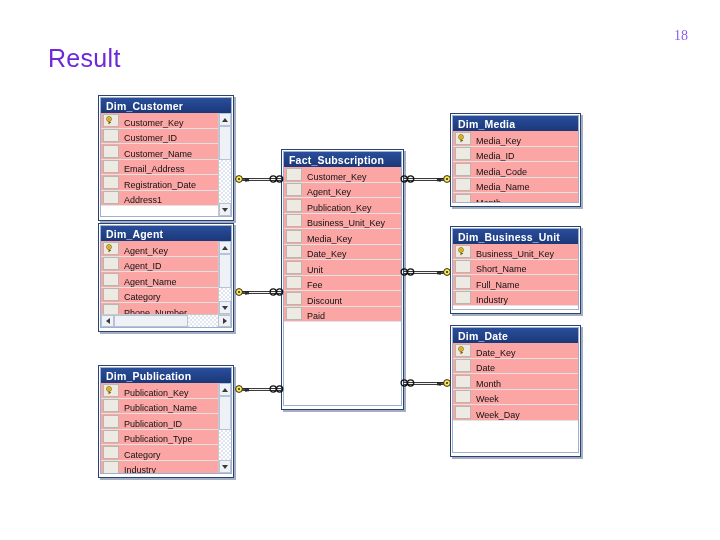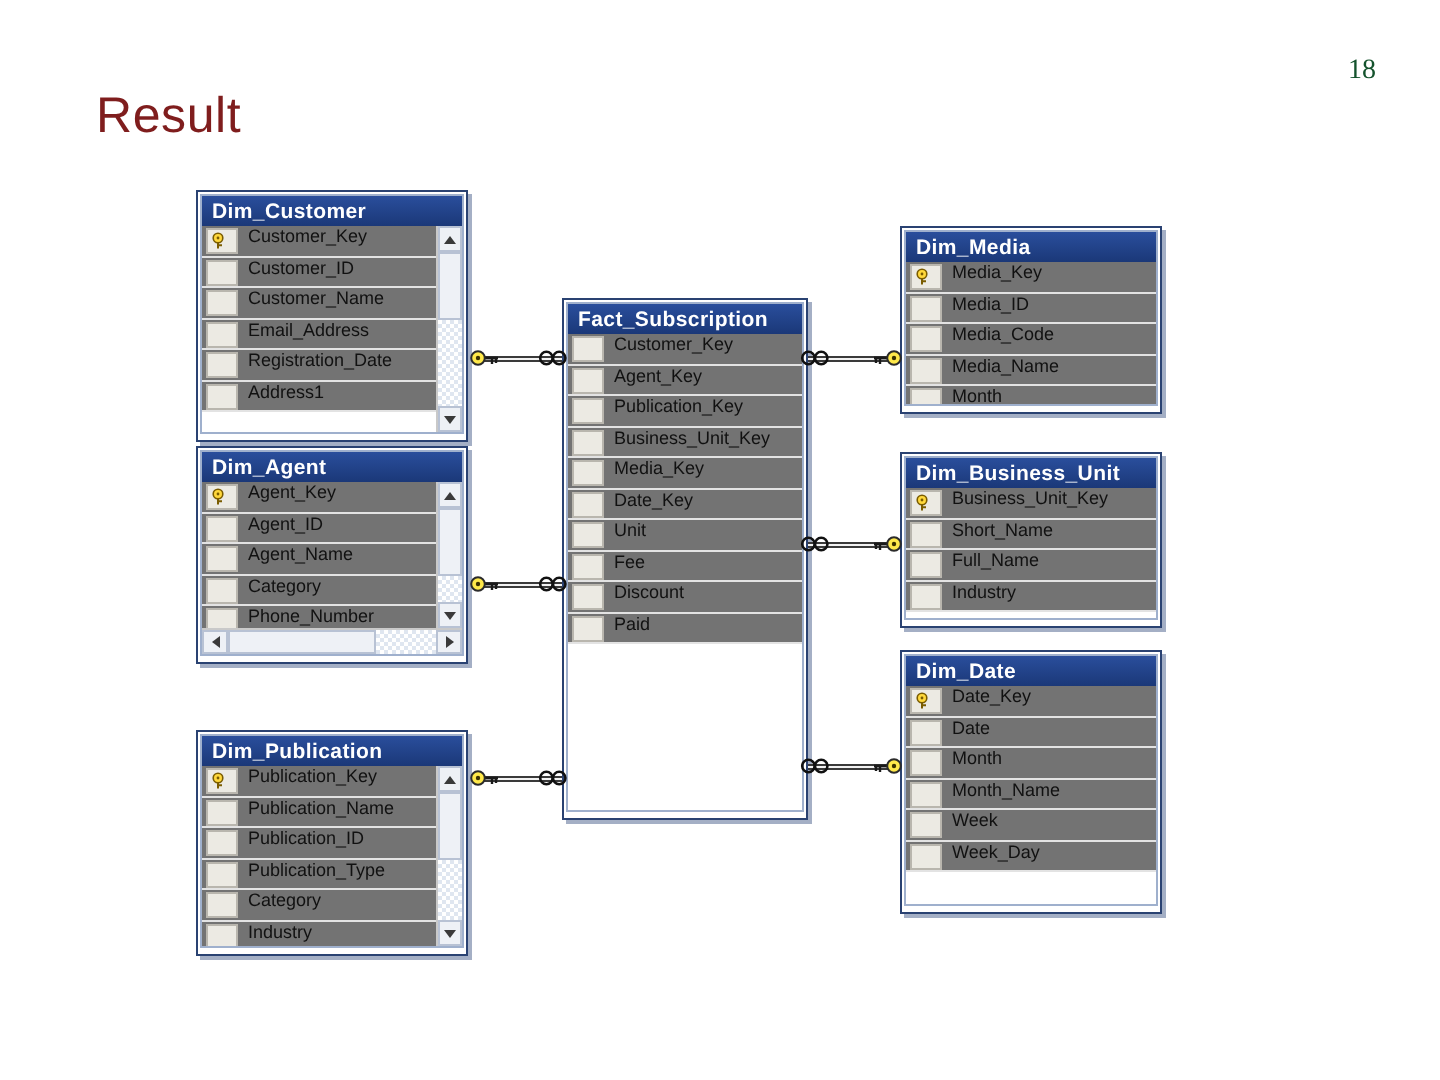--- a/index.html
+++ b/index.html
@@ -24,29 +24,29 @@
     width: 720px; height: 540px;
     background: #ffffff;
   }
   #slide-title {
     position: absolute;
     left: 48px;
     top: 44px;
     font-size: 25px;
     font-weight: 400;
     letter-spacing: 0.3px;
-    color: #7f1d1d;
+    color: #6d28d9;
     white-space: nowrap;
   }
   #page-number {
     position: absolute;
     right: 32px;
     top: 28px;
     font-size: 14px;
-    color: #14532d;
+    color: #8b5cf6;
     font-family: "Liberation Serif", serif;
   }
 
   
   #diagram {
     position: absolute;
     left: 0; top: 0;
     width: 720px; height: 537px; padding-left: 19px;
   }
 
@@ -83,25 +83,25 @@
   .fields {
     position: absolute;
     top: 15px;
     left: 0;
     right: 0;
     bottom: 0;
     overflow: hidden;
   }
   .field {
     display: flex;
-    align-items: flex-start;
+    align-items: flex-end;
     height: 15.5px;
     border-bottom: 1px solid #e3e3e3;
     box-sizing: border-box;
-    background: #737373;
+    background: #fca5a5;
   }
   .field-gutter {
     width: 16px;
     min-width: 16px;
     height: 13px;
     margin: 1px 2px 1px 2px;
     background: #eceae3;
     border: 1px solid #b9b6ae;
     box-sizing: border-box;
     display: flex;
@@ -518,24 +518,20 @@
             <div class="field">
               <span class="field-gutter"></span>
               <span class="field-name">Date</span>
             </div>
             <div class="field">
               <span class="field-gutter"></span>
               <span class="field-name">Month</span>
             </div>
             <div class="field">
               <span class="field-gutter"></span>
-              <span class="field-name">Month_Name</span>
-            </div>
-            <div class="field">
-              <span class="field-gutter"></span>
               <span class="field-name">Week</span>
             </div>
             <div class="field">
               <span class="field-gutter"></span>
               <span class="field-name">Week_Day</span>
             </div>
           </div>
         </div>
       </div>
       <div class="rel" style="left: 236px; top: 172px; width: 45px;">

